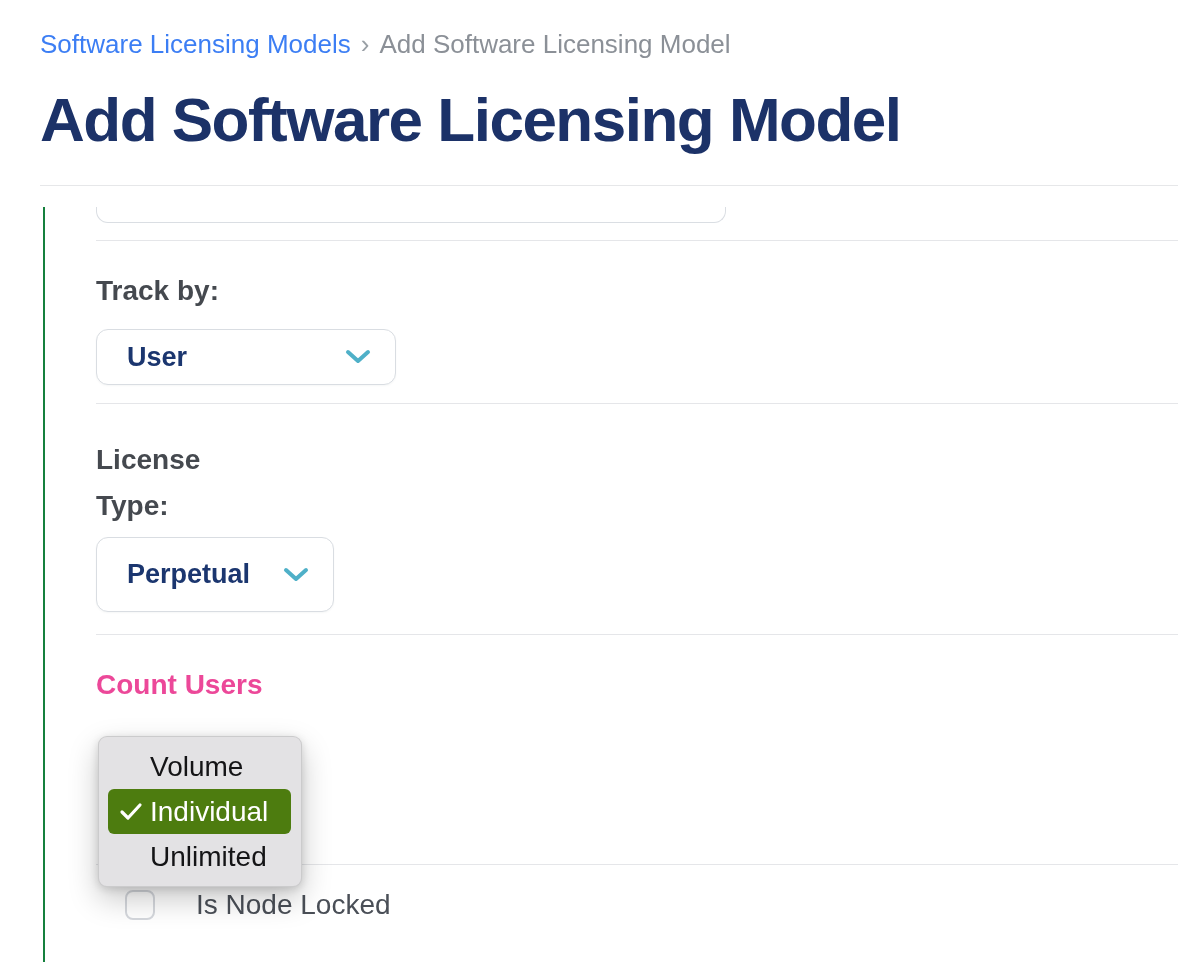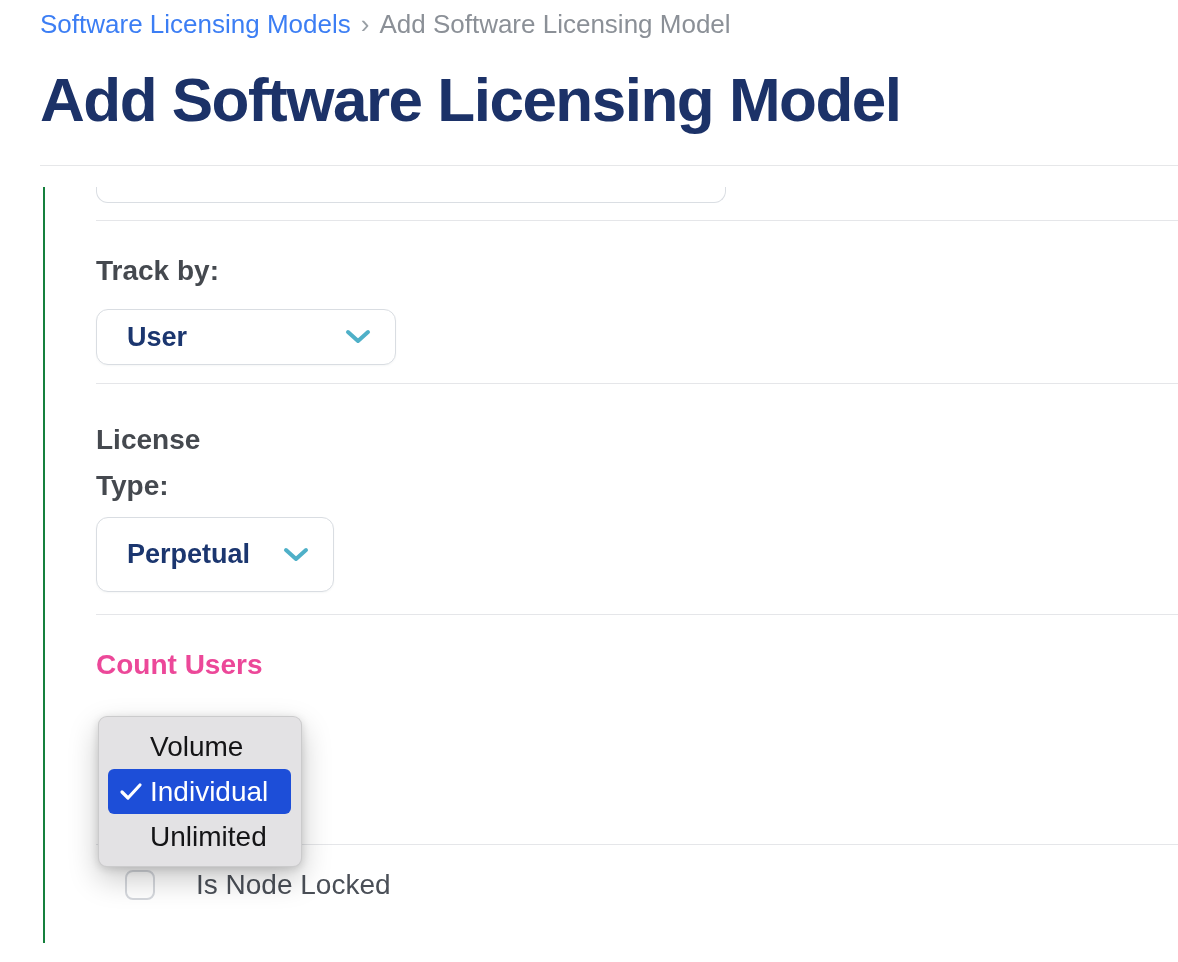--- a/index.html
+++ b/index.html
@@ -7,21 +7,21 @@
   body {
     width: 1178px; height: 962px;
     font-family: "Liberation Sans", sans-serif;
     overflow: hidden;
     position: relative;
   }
   .page { width: 1178px; height: 962px; position: relative; }
 
   
   .breadcrumb {
-    padding: 8px 0 0 40px;
+    padding: 28px 0 0 40px;
     font-size: 26px; line-height: 32px; font-weight: 500;
     white-space: nowrap;
   }
   .breadcrumb a {
     color: #3c7ef4; text-decoration: none; cursor: pointer;
   }
   .crumb-sep { color: #9aa0a6; margin: 0 10px; font-weight: 400; }
   .crumb-current { color: #8b9097; }
 
   
@@ -97,21 +97,21 @@
   }
   .popup .option {
     position: relative;
     height: 45px; line-height: 45px;
     padding-left: 51px;
     font-size: 28px; color: #141416;
     cursor: pointer;
     white-space: nowrap;
   }
   .popup .option.selected {
-    background: #1d4ed8; color: #ffffff;
+    background: #4d7c0f; color: #ffffff;
     margin: 0 10px 0 9px;
     border-radius: 6px;
     padding-left: 42px;
   }
   .popup .check {
     position: absolute; left: 11px; top: 0;
     height: 45px; display: flex; align-items: center;
   }
   .popup .check svg { display: block; }
 

